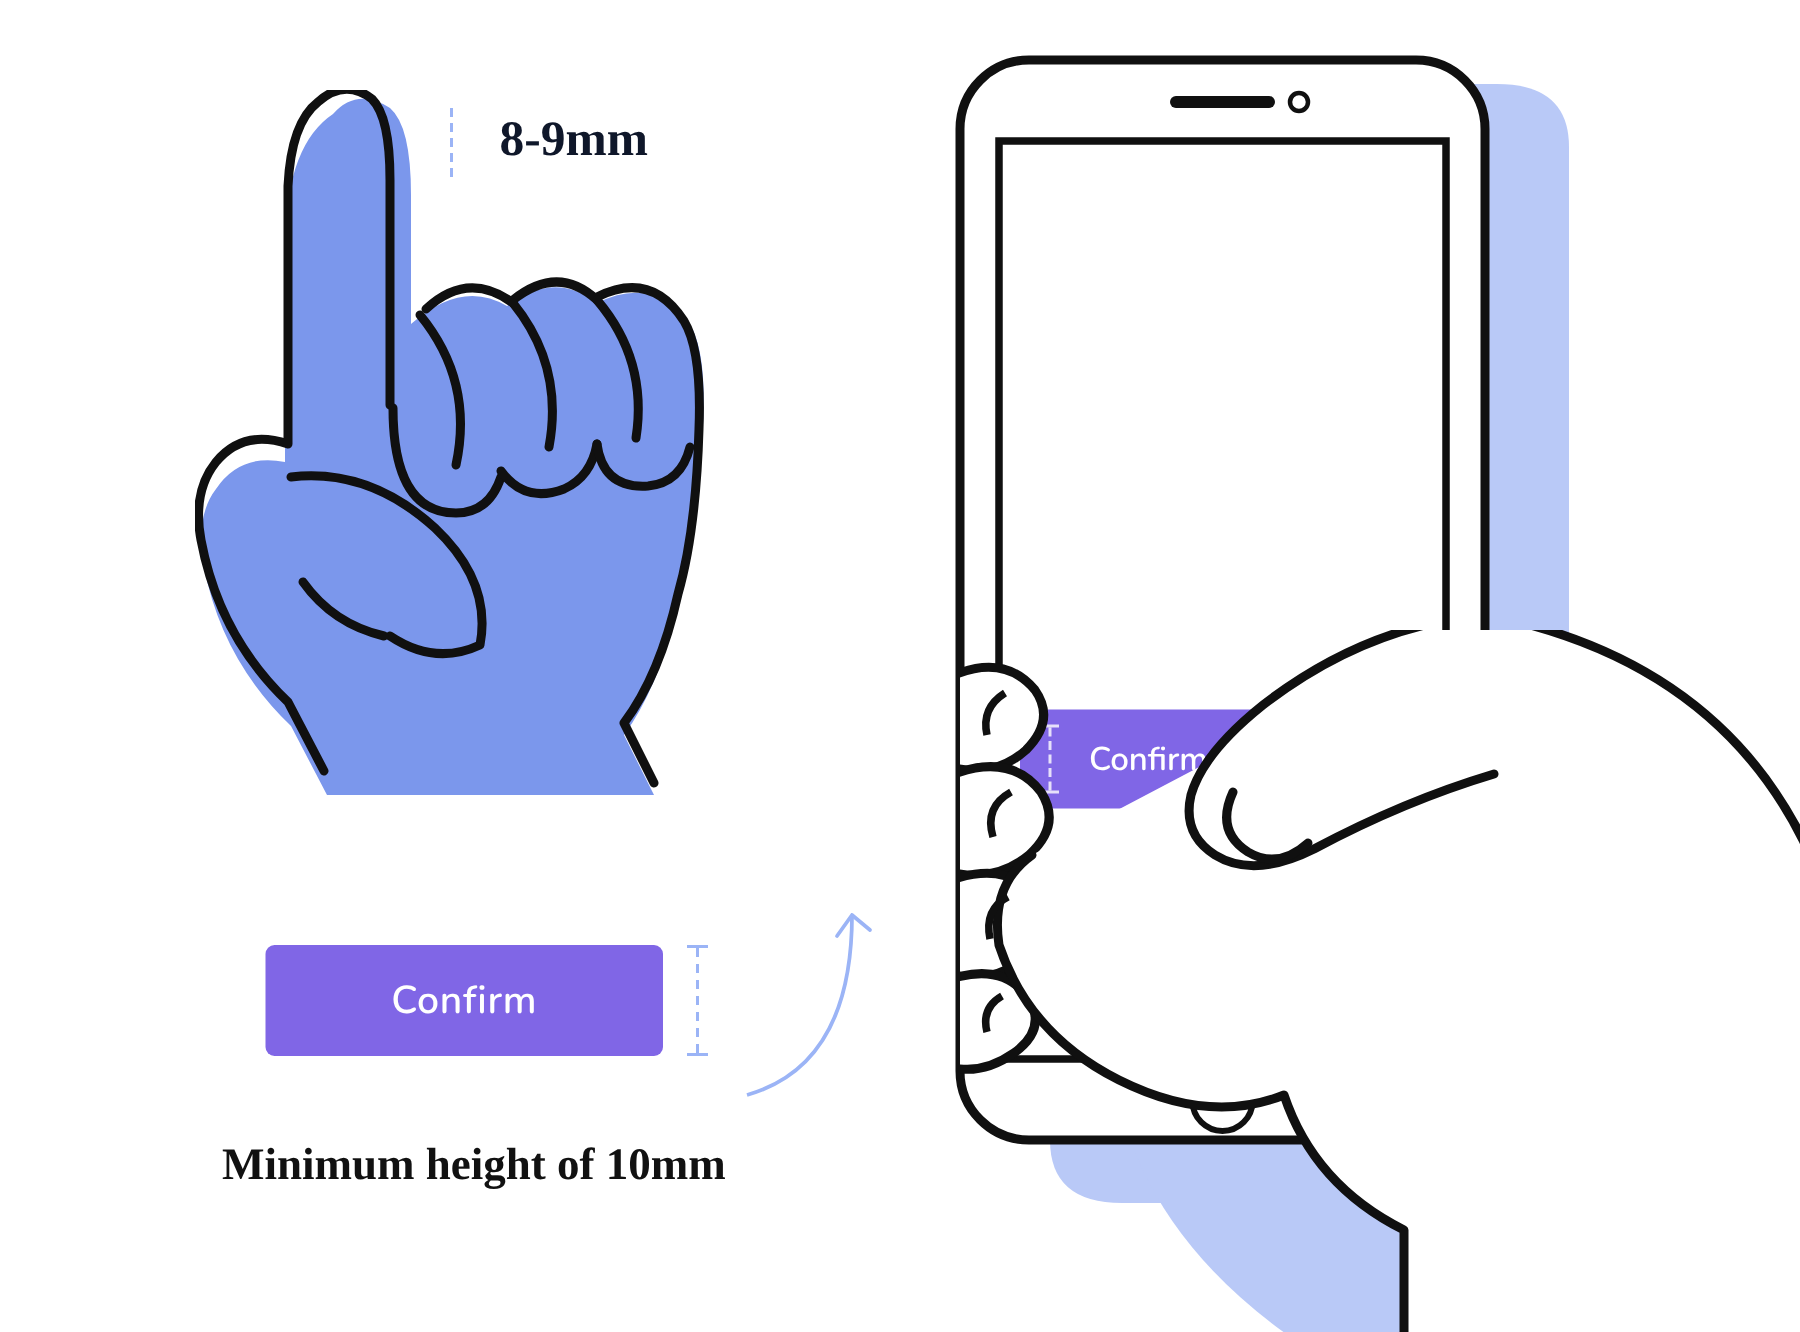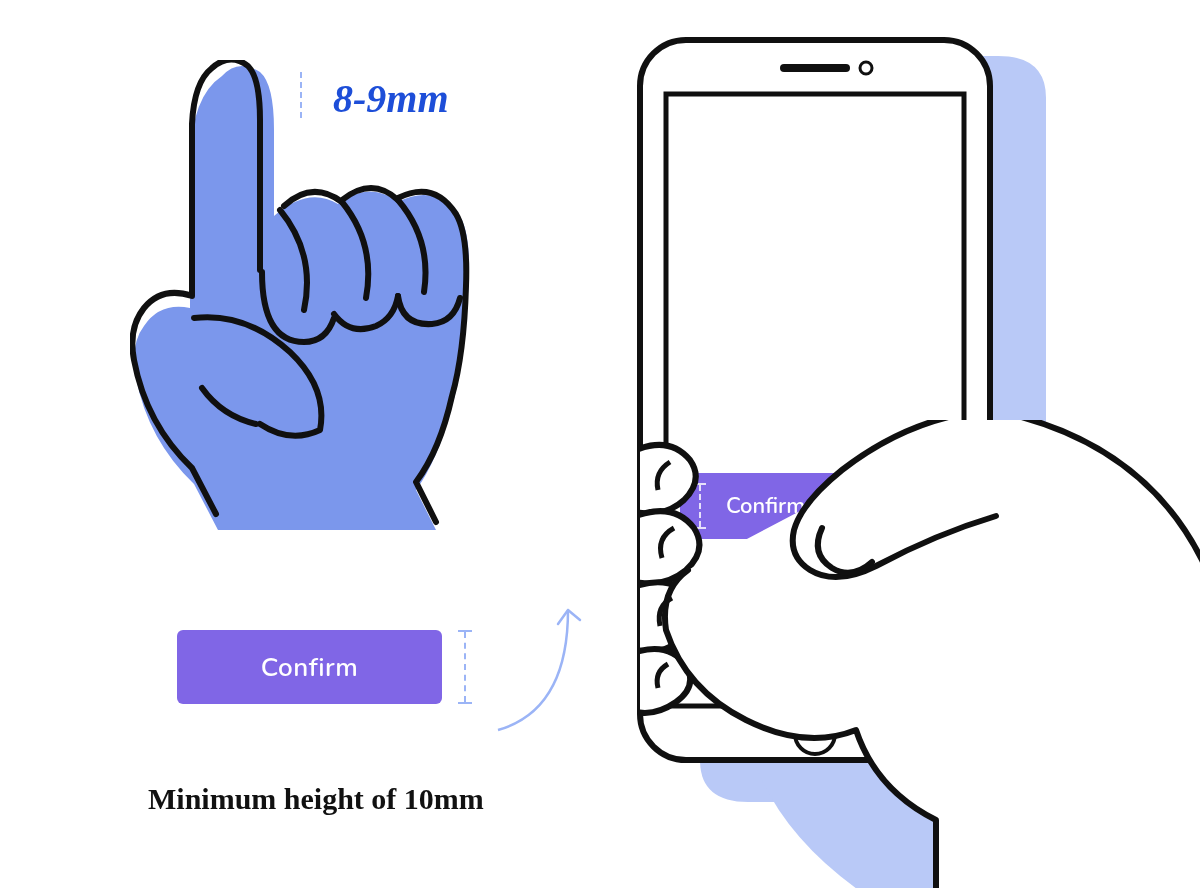--- a/index.html
+++ b/index.html
@@ -33,30 +33,28 @@
   .btn-measure .cap.top{top:0;}
   .btn-measure .cap.bot{bottom:0;}
   .btn-measure .stem{position:absolute;left:6px;top:2px;bottom:2px;border-left:2px dashed #9BB4F6;}
   .caption{
     position:absolute;
     left:148px; top:760px;
     font-family: "Times New Roman", Georgia, serif;
     font-weight:700;
     font-size:30px;
     color:#111;
-    margin-top:22px;
   }
   .finger-label{
     position:absolute;
     left:333px; top:75px;
     font-family: "Times New Roman", Georgia, serif;
     font-weight:700;
-    font-size:40px;
-    color:#1d4ed8;
-    font-style:italic;
+    font-size:33px;
+    color:#0f172a;
   }
   .finger-tick{
     position:absolute;
     left:300px; top:72px;
     height:46px; width:0;
     border-left:2px dashed #9BB4F6;
   }
   
   .mini-btn{
     position:absolute;

